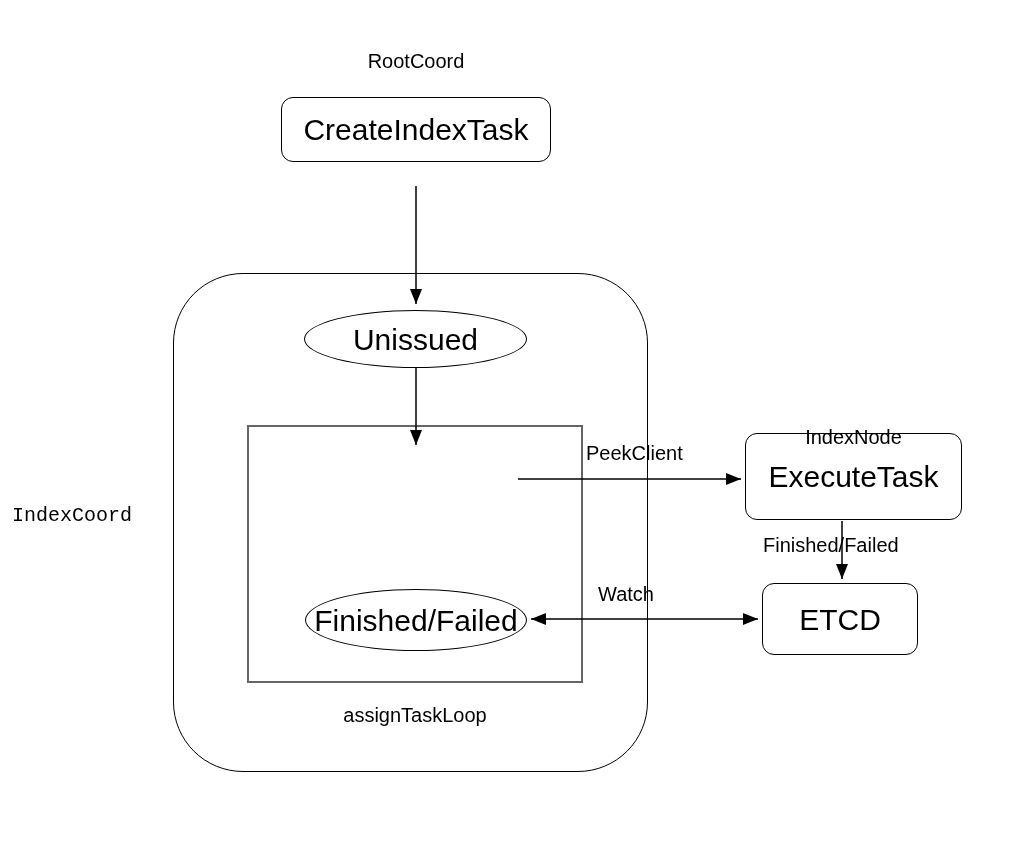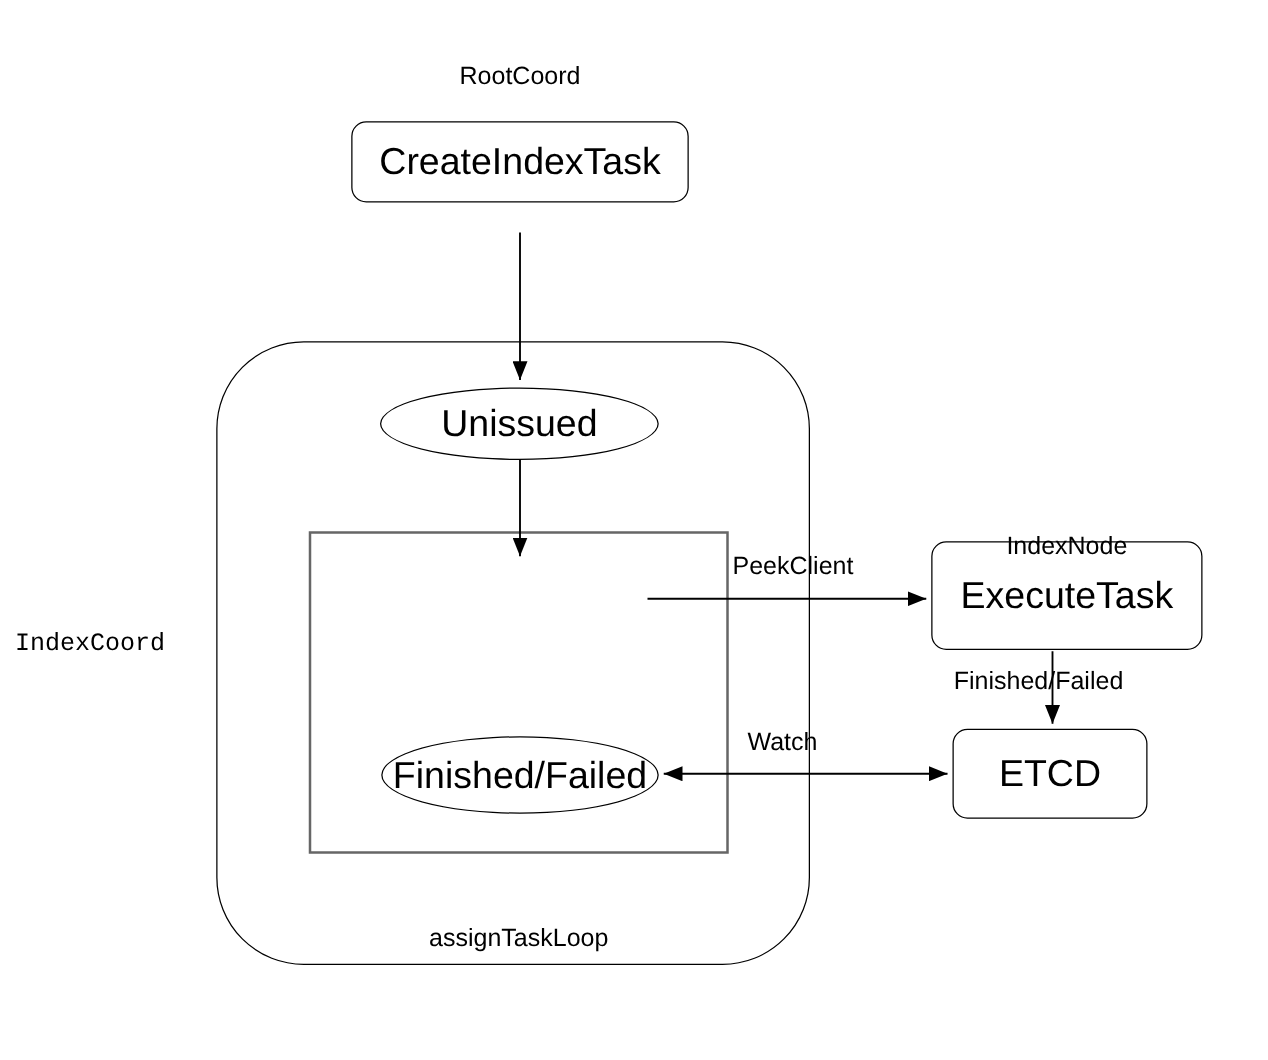--- a/index.html
+++ b/index.html
@@ -56,21 +56,21 @@
   .label {
     position: absolute;
     font-size: 20px;
     line-height: 1.1;
     white-space: nowrap;
     background: transparent;
   }
   .label-root-coord      { left: 281px; top: 50px;  width: 270px; text-align: center; }
   .label-index-node      { left: 745px; top: 394px; width: 217px; text-align: center; margin-top: 32px; }
   .label-index-coord     { left: 12px;  top: 505px; font-family: Liberation Mono, monospace; }
-  .label-assign-task-loop{ left: 247px; top: 704px; width: 336px; text-align: center; margin-top: 36px; }
+  .label-assign-task-loop{ left: 247px; top: 704px; width: 336px; text-align: center; }
   .label-peek-client     { left: 586px; top: 442px; }
   .label-finished-failed { left: 763px; top: 534px; }
   .label-watch           { left: 598px; top: 583px; }
 </style>
 </head>
 <body>
 
 <div class="canvas">
 
   <div class="group-box outer-container"></div>

